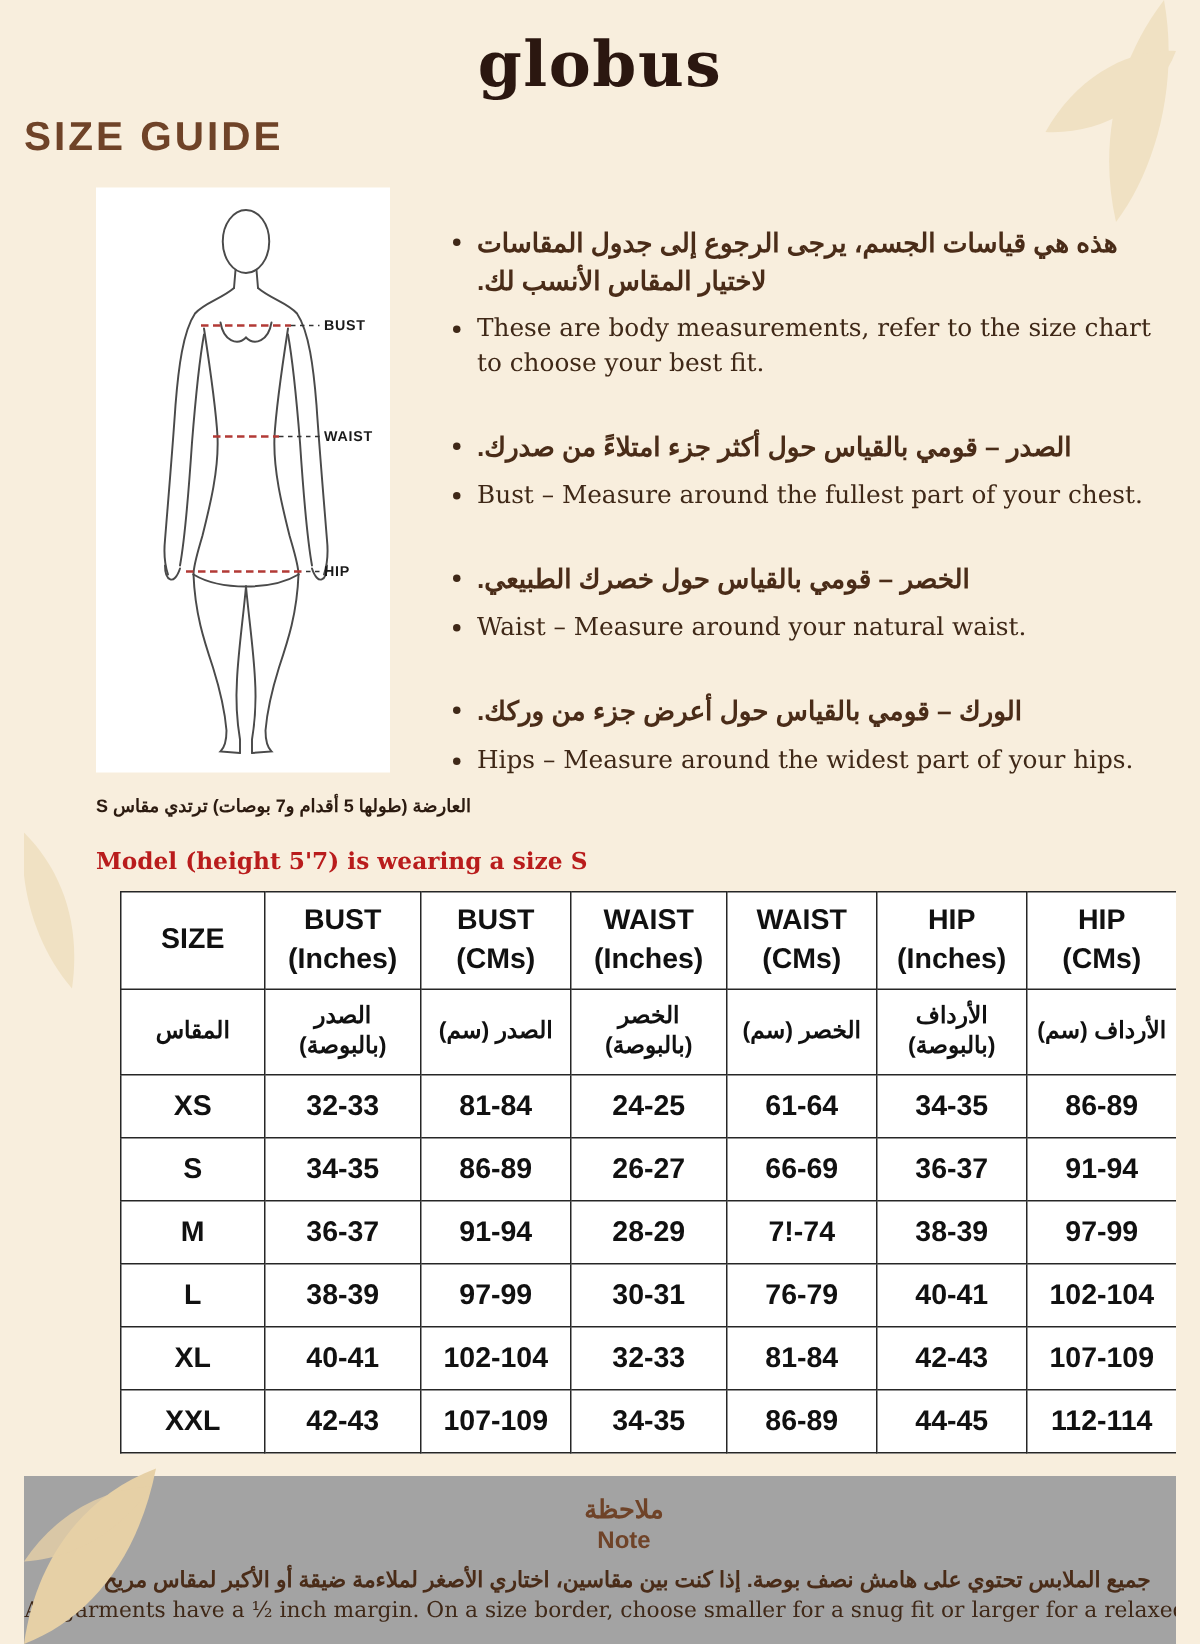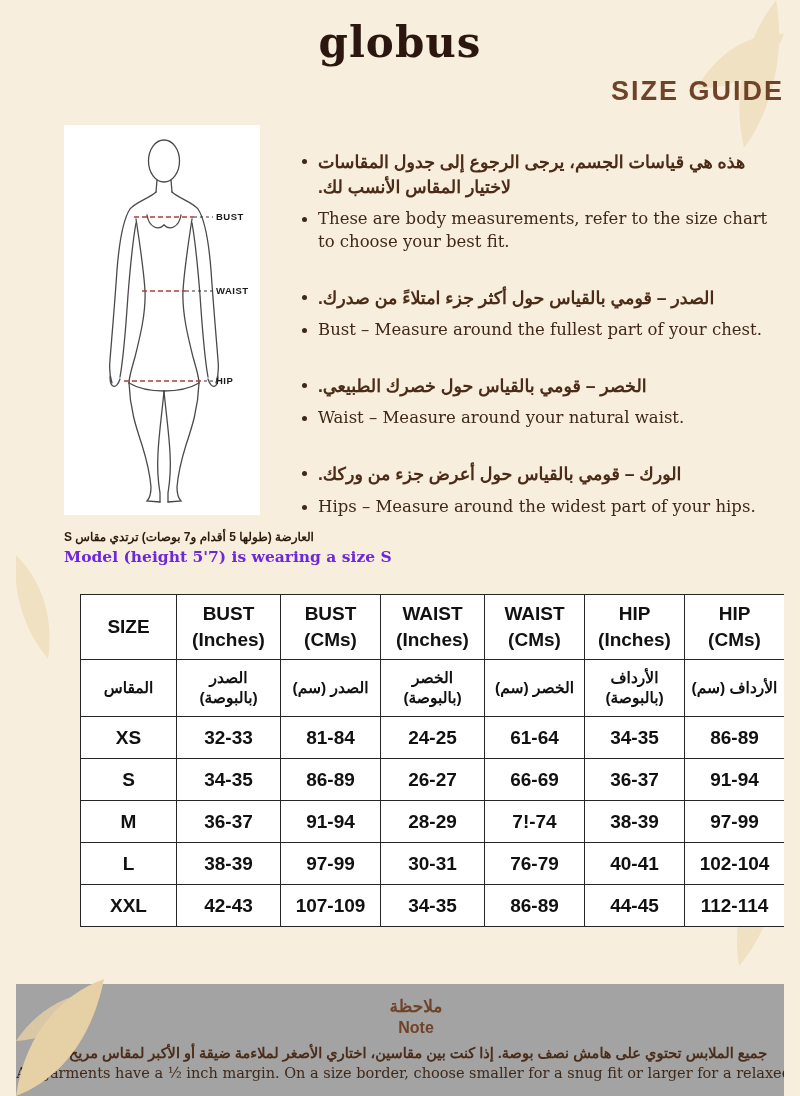--- a/index.html
+++ b/index.html
@@ -4,36 +4,36 @@
 <style>
   html,body{margin:0;padding:0;}
   body{background:#f8eedd;font-family:"Liberation Sans",sans-serif;}
   .page{position:relative;width:768px;height:1096px;background:#f8eedd;overflow:hidden;margin:0 auto;}
   .deco{position:absolute;z-index:0;pointer-events:none;}
   .content{position:relative;z-index:1;}
 
   .logo{position:absolute;top:22px;left:0;width:100%;text-align:center;
         font-family:"DejaVu Serif",serif;font-weight:700;font-size:42px;line-height:1;
         color:#2b1710;letter-spacing:1px;}
-  .page-title{position:absolute;top:76px;left:0;width:100%;text-align:right;
+  .page-title{position:absolute;top:76px;left:0;width:100%;text-align:left;
         font-weight:700;font-size:27px;color:#6f4328;letter-spacing:2px;}
 
   .figure-box{position:absolute;left:48px;top:125px;width:196px;height:390px;background:#ffffff;}
   .fig-label{font:700 9.5px "Liberation Sans",sans-serif;fill:#1a1a1a;letter-spacing:.5px;}
 
   .bullets{position:absolute;left:286px;top:150px;width:474px;}
   .group{margin-bottom:32px;}
   .item{display:flex;gap:11px;margin-bottom:9px;}
   .bullet{flex:none;width:5px;height:5px;border-radius:50%;background:#3f2817;margin-top:9px;}
   .ar{direction:rtl;text-align:left;font-weight:600;font-size:17.5px;line-height:1.4;color:#4a2c18;}
   .en{font-family:"DejaVu Serif",serif;font-size:16.5px;line-height:1.38;color:#3f2817;}
 
   .model-note{position:absolute;left:48px;top:530px;width:520px;}
   .model-ar{direction:rtl;text-align:left;font-weight:700;font-size:12px;color:#2c1b10;}
-  .model-en{font-family:"DejaVu Serif",serif;font-weight:700;font-size:15.5px;color:#6d28d9;margin-top:3px;}
+  .model-en{font-family:"DejaVu Serif",serif;font-weight:700;font-size:15.5px;color:#b91c1c;margin-top:20px;}
 
   table.size-table{position:absolute;left:64px;top:594px;width:704px;border-collapse:collapse;
         table-layout:fixed;background:#ffffff;}
   table.size-table th, table.size-table td{border:1.6px solid #262626;text-align:center;vertical-align:middle;
         padding:4px 2px;color:#111;}
   tr.head-en th{font-weight:700;font-size:19px;white-space:pre-line;line-height:1.35;height:56px;}
   tr.head-ar th{direction:rtl;font-weight:700;font-size:15.5px;white-space:pre-line;line-height:1.3;height:48px;}
   td.size-col{font-weight:700;font-size:19px;height:33px;}
   td.val{font-weight:600;font-size:19px;}
 
@@ -229,20 +229,29 @@
         <tr>
           <td class="size-col">L</td>
           <td class="val">38-39</td>
           <td class="val">97-99</td>
           <td class="val">30-31</td>
           <td class="val">76-79</td>
           <td class="val">40-41</td>
           <td class="val">102-104</td>
         </tr>
         <tr>
+          <td class="size-col">XL</td>
+          <td class="val">40-41</td>
+          <td class="val">102-104</td>
+          <td class="val">32-33</td>
+          <td class="val">81-84</td>
+          <td class="val">42-43</td>
+          <td class="val">107-109</td>
+        </tr>
+        <tr>
           <td class="size-col">XXL</td>
           <td class="val">42-43</td>
           <td class="val">107-109</td>
           <td class="val">34-35</td>
           <td class="val">86-89</td>
           <td class="val">44-45</td>
           <td class="val">112-114</td>
         </tr>
       </tbody>
     </table>

